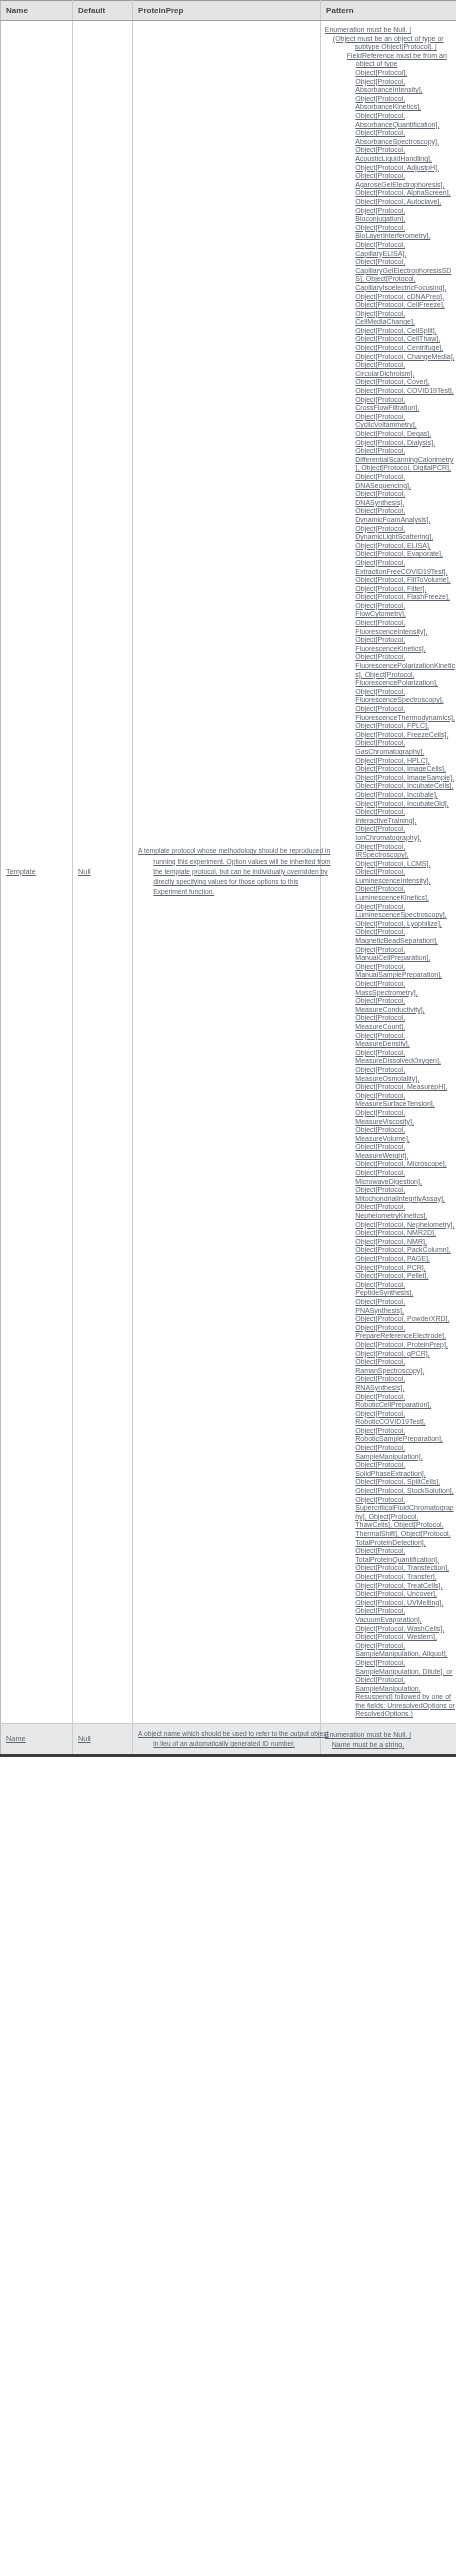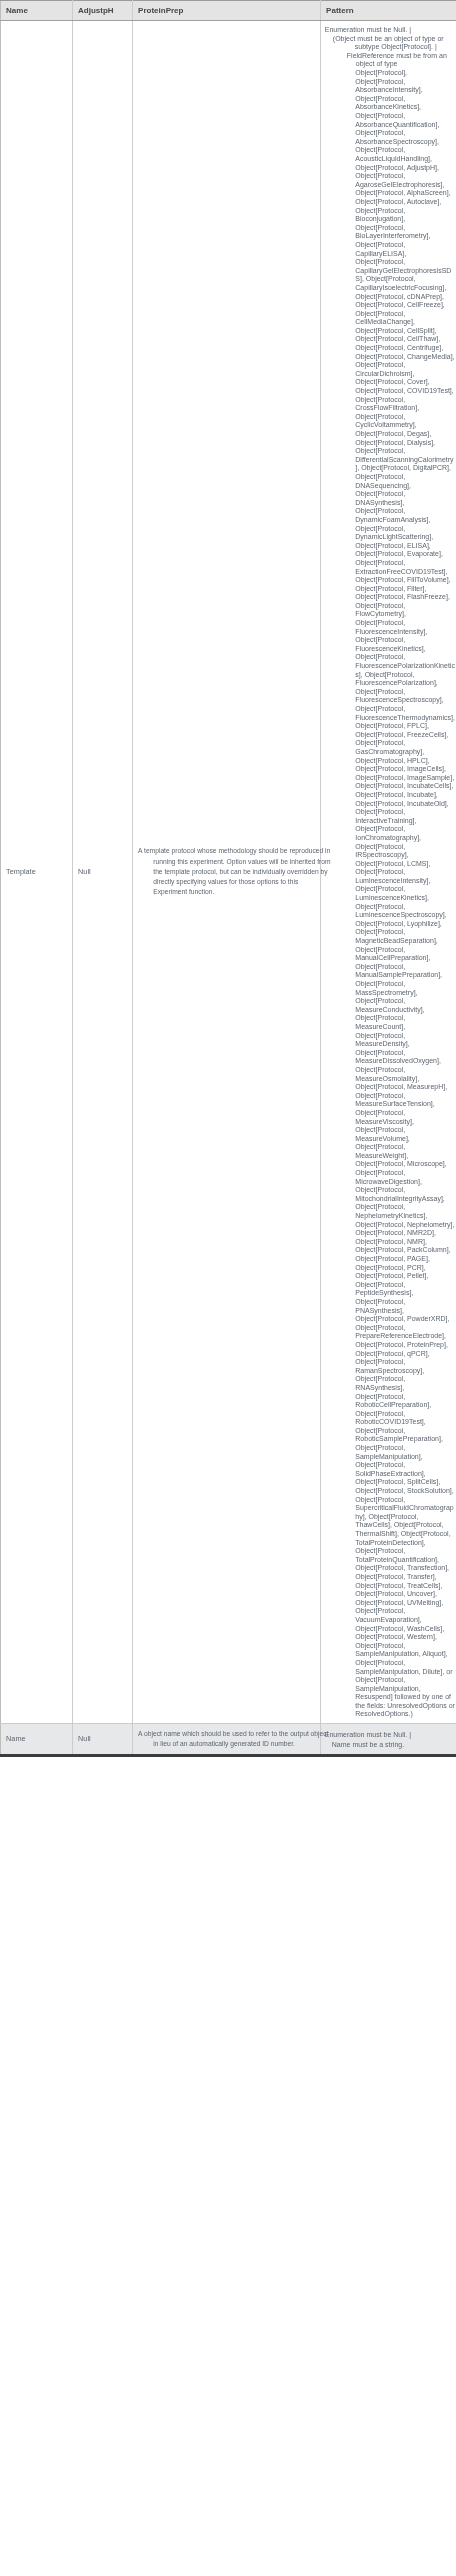--- a/index.html
+++ b/index.html
@@ -29,20 +29,21 @@
     border-right:0.6px solid #cccccc;
     vertical-align:middle;
   }
   th:last-child{border-right:none;margin-top:12px;}
   td{
     border-right:0.6px solid #cccccc;
     vertical-align:middle;
     font-size:7px;
     line-height:8.6px;
     padding:3.8px 1.3px 3.8px 5.1px;
+    text-decoration:underline;
   }
   td:last-child{border-right:none;}
   tr.row-name td{
     background:#e7e8e9;
     border-top:0.6px solid #cccccc;
     height:21.6px;
   }
   
   .desc{
     font-size:6.7px;
@@ -72,21 +73,21 @@
 <table class="tbl">
   <colgroup>
     <col class="c-name">
       <col class="c-default">
       <col class="c-desc">
       <col class="c-pattern">
   </colgroup>
   <thead>
     <tr>
       <th>Name</th>
-      <th>AdjustpH</th>
+      <th>Default</th>
       <th>ProteinPrep</th>
       <th>Pattern</th>
     </tr>
   </thead>
   <tbody>
     <tr>
       <td class="name-cell">Template</td>
       <td class="default-cell">Null</td>
       <td>
         <div class="desc">A template protocol whose methodology should be reproduced in running this experiment. Option values will be inherited from the template protocol, but can be individually overridden by directly specifying values for those options to this Experiment function.</div>

